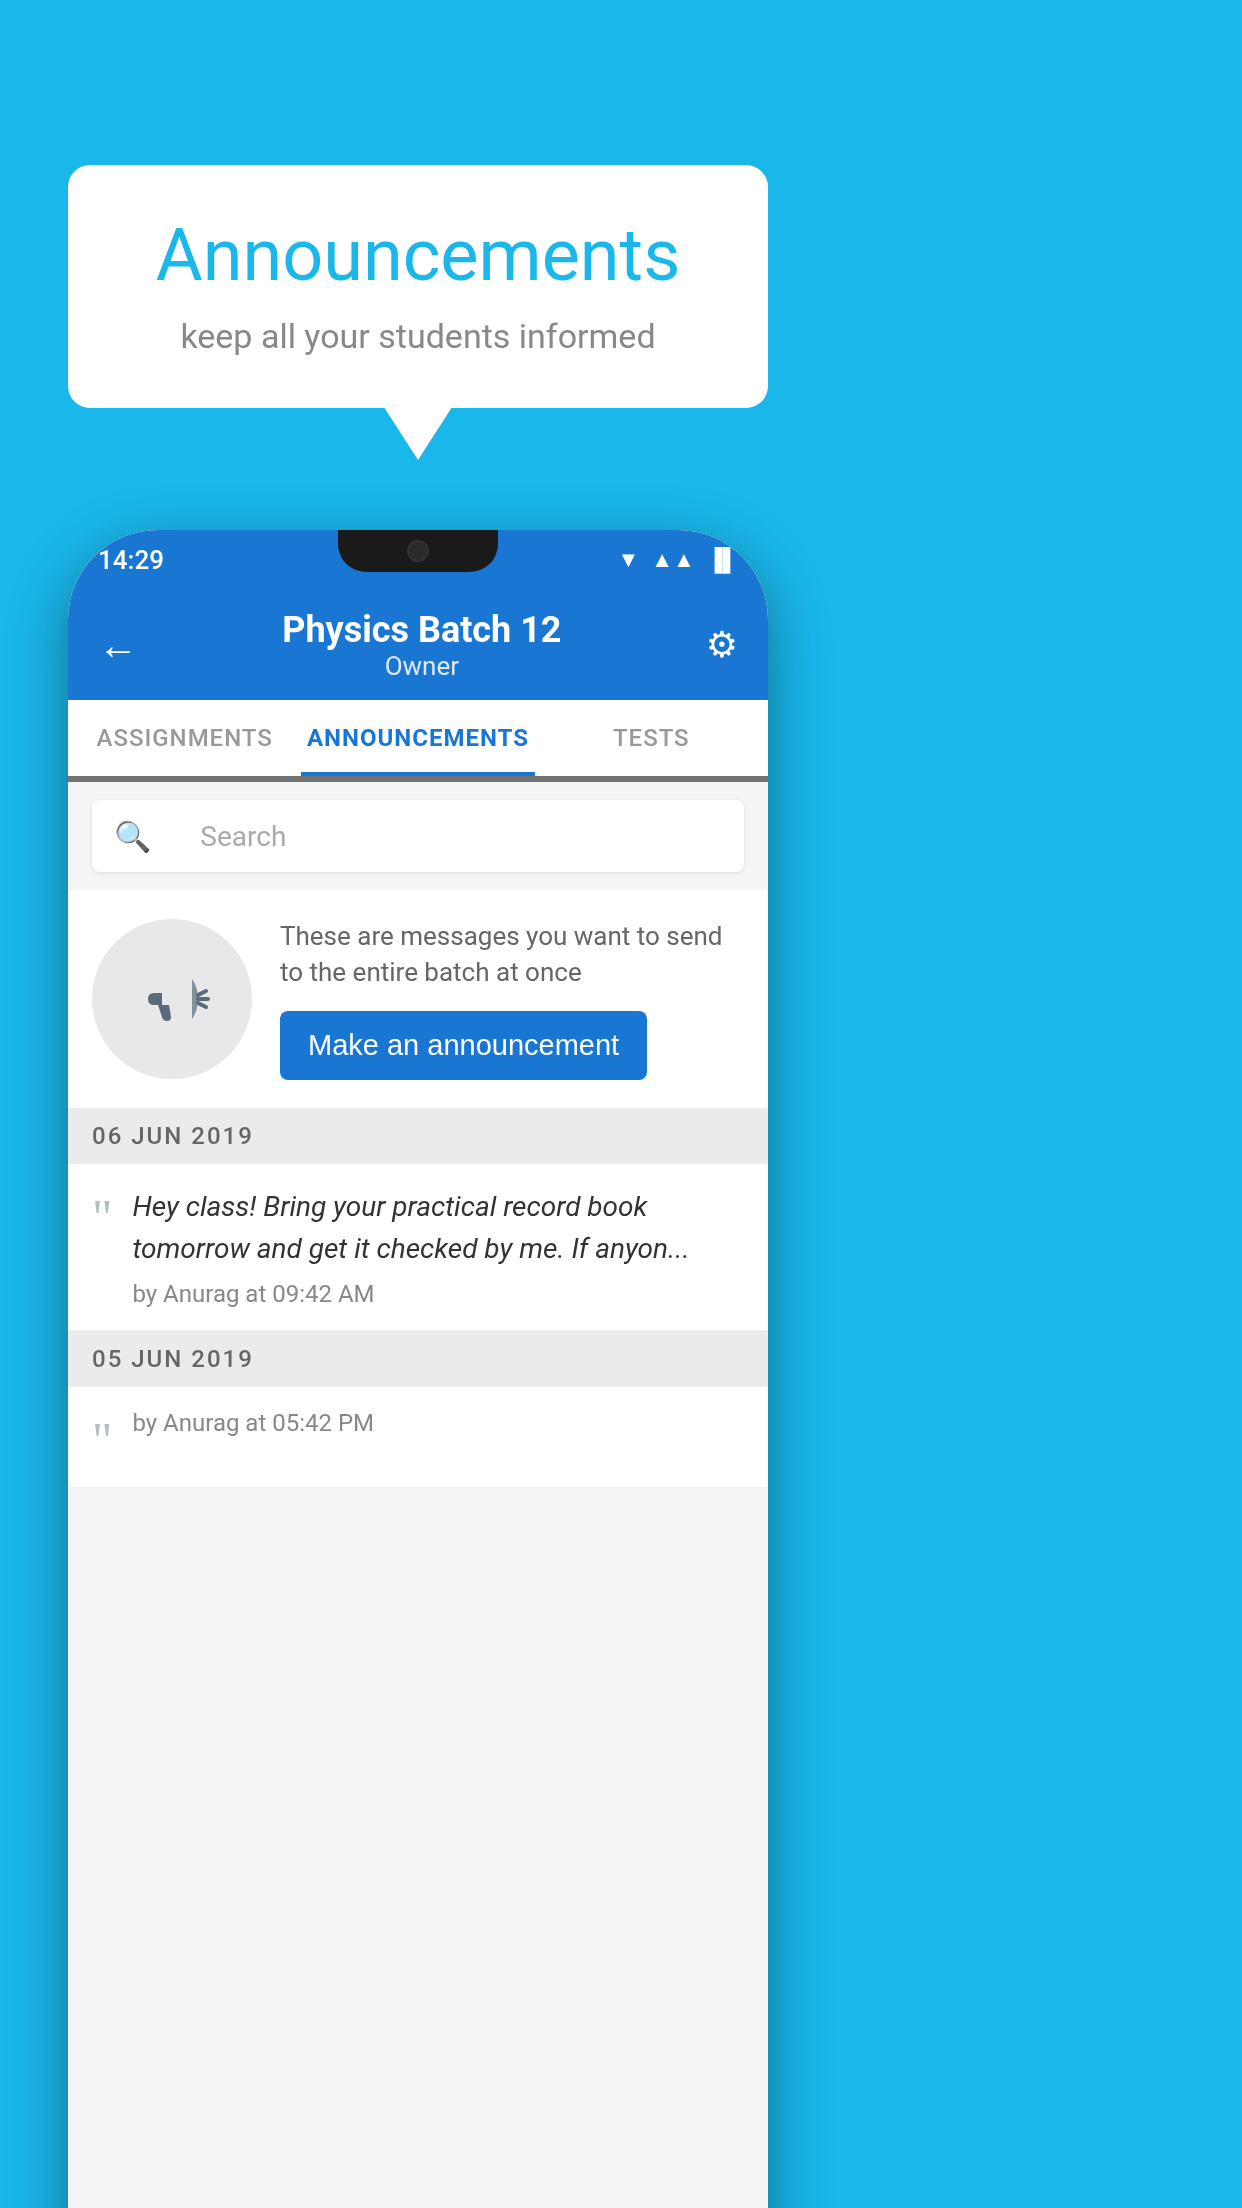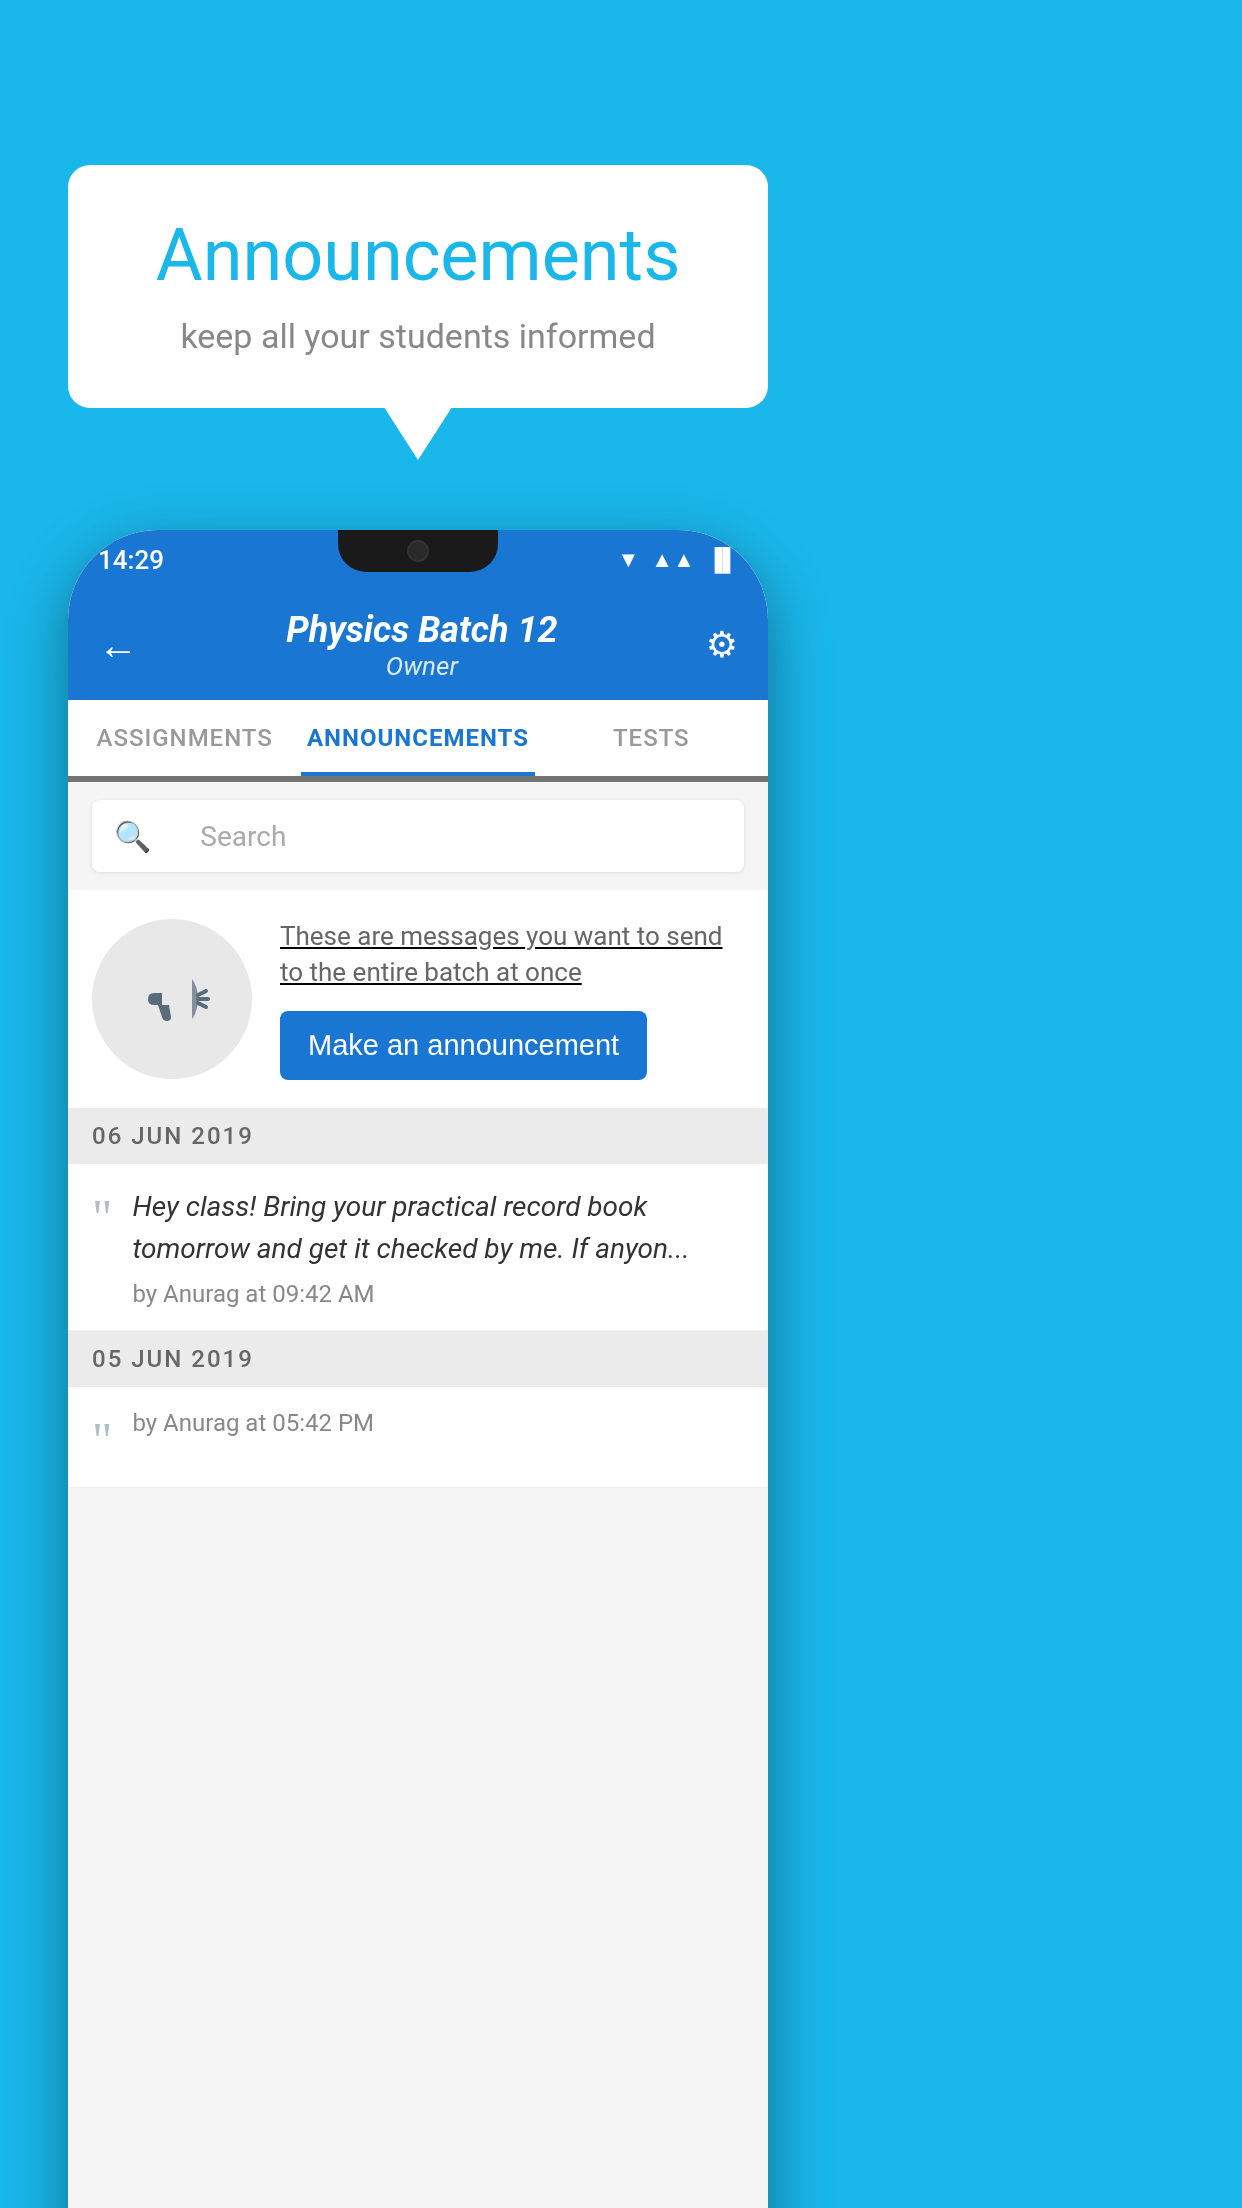--- a/index.html
+++ b/index.html
@@ -148,21 +148,20 @@
 
     .back-arrow {
       color: white;
       font-size: 40px;
       cursor: pointer;
     }
 
     .app-bar-center {
       text-align: center;
       flex: 1;
-      font-style: italic;
     }
 
     .app-bar-title {
       color: white;
       font-size: 36px;
       font-weight: 700;
     }
 
     .app-bar-subtitle {
       color: rgba(255,255,255,0.85);
@@ -268,21 +267,20 @@
       border-radius: 50%;
       background: #e8e8e8;
       display: flex;
       align-items: center;
       justify-content: center;
       flex-shrink: 0;
     }
 
     .promo-right {
       flex: 1;
-      text-decoration: underline;
     }
 
     .promo-description {
       font-size: 26px;
       color: #666;
       line-height: 1.4;
       margin-bottom: 20px;
     }
 
     .make-announcement-btn {

